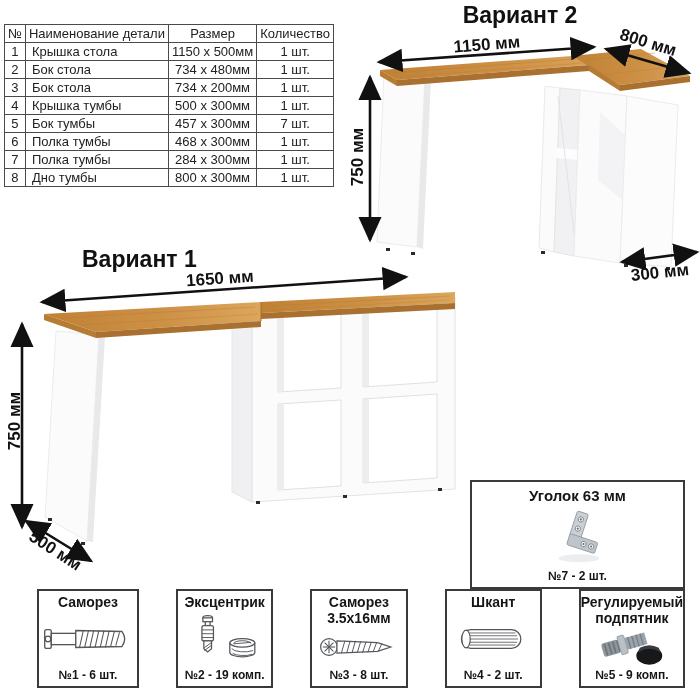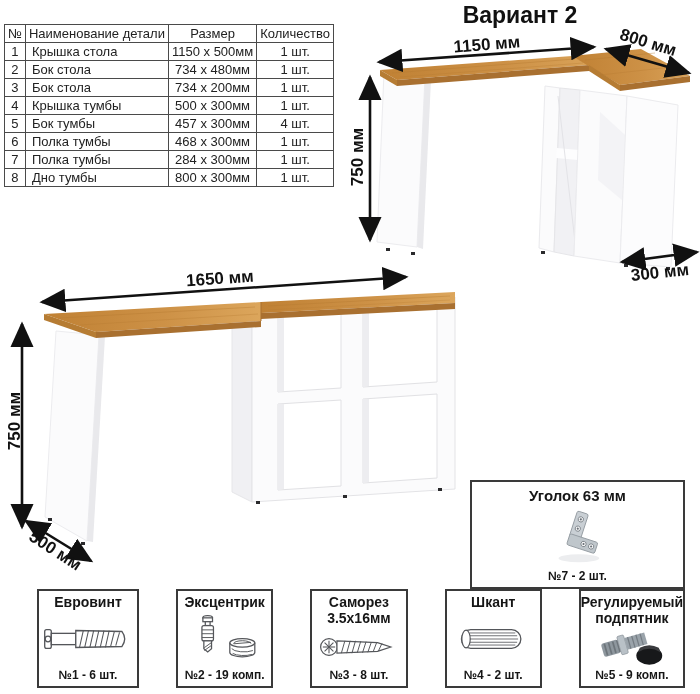--- a/index.html
+++ b/index.html
@@ -87,21 +87,21 @@
       <tr>
         <td>4</td>
         <td class="c-name">Крышка тумбы</td>
         <td>500 x 300мм</td>
         <td>1 шт.</td>
       </tr>
       <tr>
         <td>5</td>
         <td class="c-name">Бок тумбы</td>
         <td>457 x 300мм</td>
-        <td>4 шт.</td>
+        <td>7 шт.</td>
       </tr>
       <tr>
         <td>6</td>
         <td class="c-name">Полка тумбы</td>
         <td>468 x 300мм</td>
         <td>1 шт.</td>
       </tr>
       <tr>
         <td>7</td>
         <td class="c-name">Полка тумбы</td>
@@ -111,20 +111,21 @@
       <tr>
         <td>8</td>
         <td class="c-name">Дно тумбы</td>
         <td>800 x 300мм</td>
         <td>1 шт.</td>
       </tr>
     </tbody>
   </table>
 
   <div id="v2-title" class="variant-title">Вариант 2</div>
+  <div id="v1-title" class="variant-title">Вариант 1</div>
 
   <svg id="v2-art" class="art" width="355" height="266" viewBox="345 28 355 266" xmlns="http://www.w3.org/2000/svg">
     <defs>
       <linearGradient id="woodB" x1="0" y1="0" x2="1" y2="0">
         <stop offset="0" stop-color="#c08134"></stop>
           <stop offset="0.6" stop-color="#cd9146"></stop>
           <stop offset="1" stop-color="#d9a258"></stop>
       </linearGradient>
       <marker id="ahB" markerWidth="11" markerHeight="9" refX="9" refY="4.5" orient="auto-start-reverse">
         <path d="M0,0 L10,4.5 L0,9 z" fill="#111"></path>
@@ -258,21 +259,21 @@
           </g>
         </svg>
       </div>
       <div class="hw-qty">№7 - 2 шт.</div>
     </div>
   </div>
 
   <div id="hw-bottom" class="hw-group">
 
     <div class="hw-box">
-      <div class="hw-title">Евровинт</div>
+      <div class="hw-title">Саморез</div>
       <div class="hw-icon">
         <svg width="98" height="32" viewBox="0 0 100 34">
           <g fill="#ffffff" stroke="#54565a" stroke-width="1.4">
             <rect x="4" y="7" width="7" height="20" rx="2"></rect>
             <circle cx="7.5" cy="17" r="3"></circle>
             <rect x="11" y="11" width="26" height="12"></rect>
             <path d="M37,8 L86,9 Q92,17 86,25 L37,26 Z"></path>
           </g>
           <g stroke="#54565a" stroke-width="1.1">
             <line x1="41" y1="26" x2="45" y2="8"></line>

